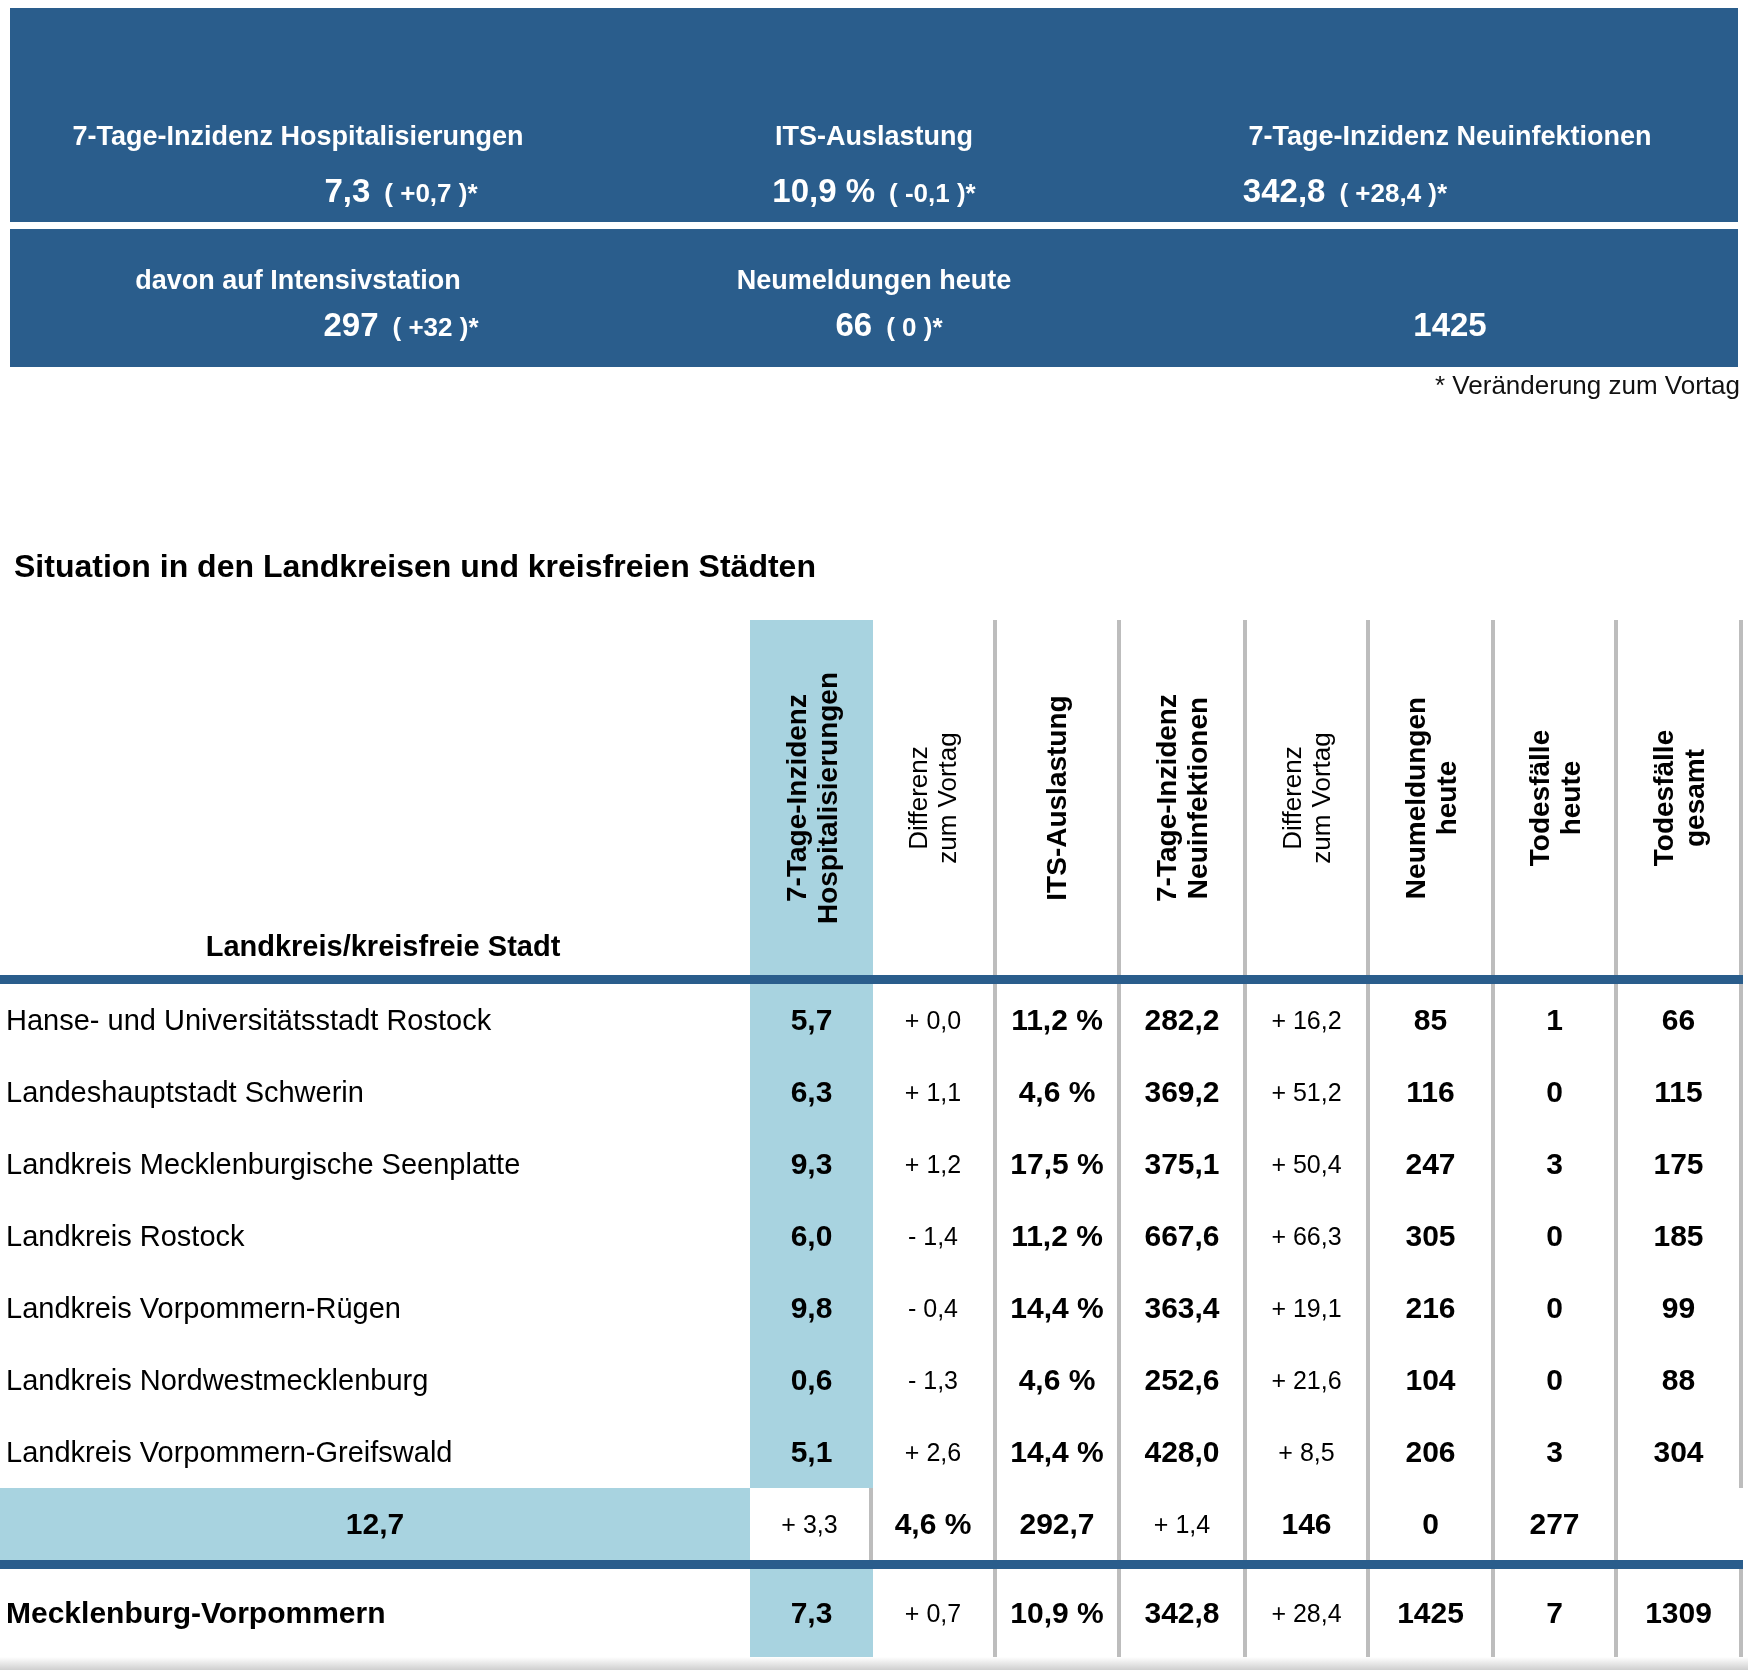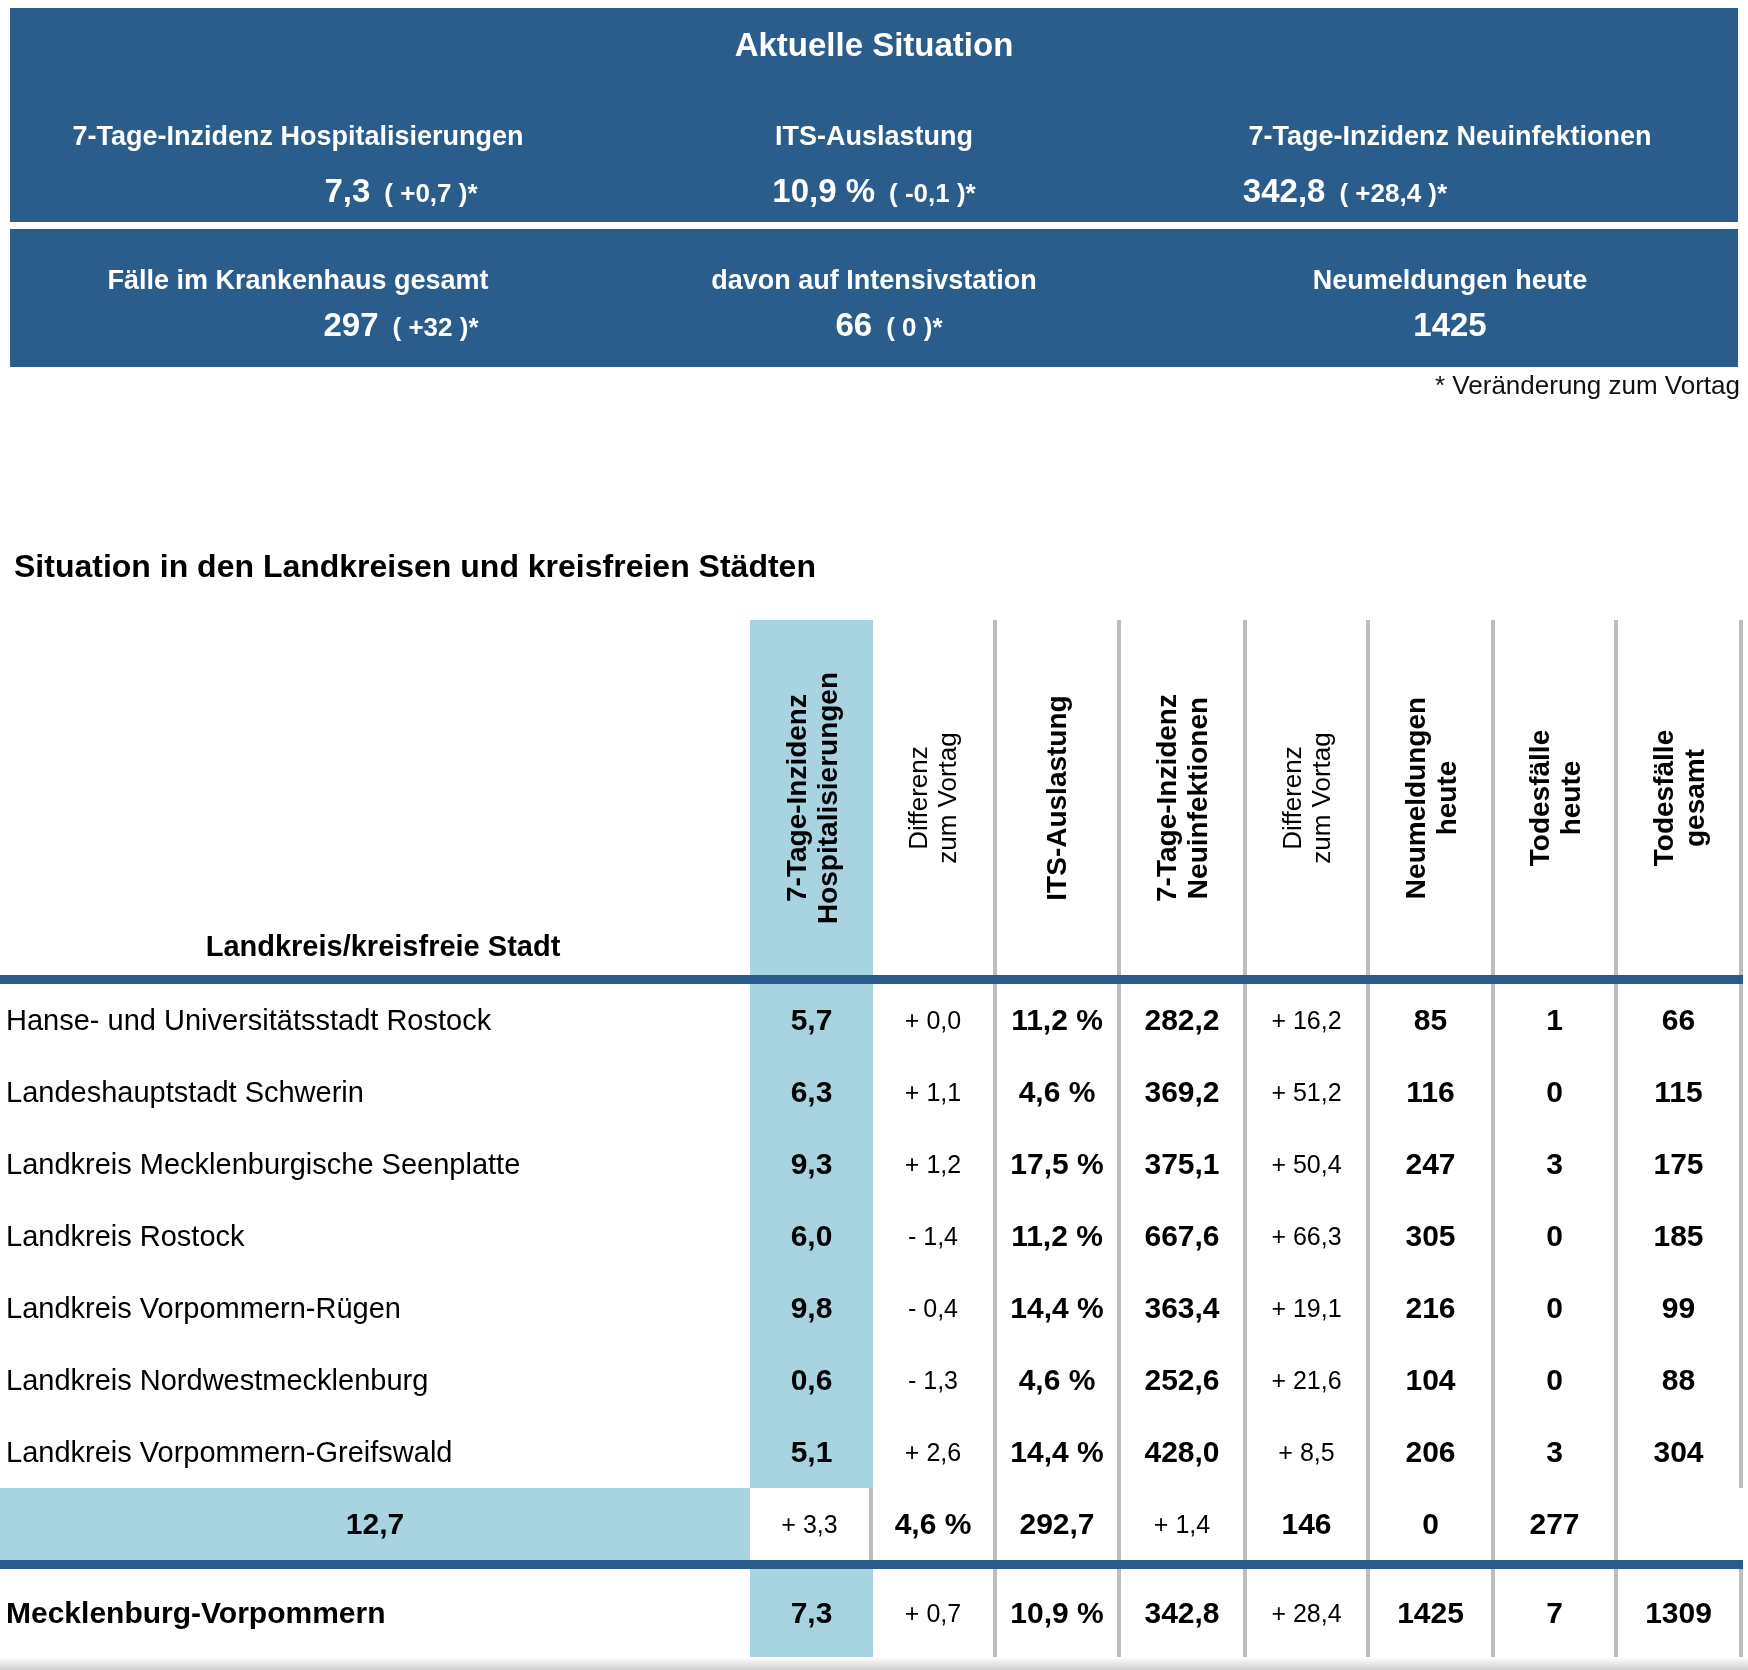--- a/index.html
+++ b/index.html
@@ -73,21 +73,20 @@
   
   #bottom-strip{
     position:absolute;left:0;top:1657px;width:1748px;height:13px;
     background:linear-gradient(to bottom, rgba(255,255,255,0), #cfcfcf);
   }
 </style>
 </head>
 <body>
 
 <div id="hero">
-  <div class="hero-title">Aktuelle Situation</div>
   <div class="hero-row" id="hero-labels-1">
       <div class="mlabel">7-Tage-Inzidenz Hospitalisierungen</div>
       <div class="mlabel">ITS-Auslastung</div>
       <div class="mlabel">7-Tage-Inzidenz Neuinfektionen</div>
     </div>
   <div class="hero-row" id="hero-values-1">
       <div class="vcell" style="transform: translateX(103px);">
         <span class="vbig">7,3</span>
         <span class="vdelta">( +0,7 )*</span>
       </div>
@@ -95,21 +94,20 @@
         <span class="vbig">10,9 %</span>
         <span class="vdelta">( -0,1 )*</span>
       </div>
       <div class="vcell" style="transform: translateX(-105px);">
         <span class="vbig">342,8</span>
         <span class="vdelta">( +28,4 )*</span>
       </div>
     </div>
   <div class="hero-div"></div>
   <div class="hero-row" id="hero-labels-2">
-      <div class="mlabel">Fälle im Krankenhaus gesamt</div>
       <div class="mlabel">davon auf Intensivstation</div>
       <div class="mlabel">Neumeldungen heute</div>
     </div>
   <div class="hero-row" id="hero-values-2">
       <div class="vcell" style="transform: translateX(103px);">
         <span class="vbig">297</span>
         <span class="vdelta">( +32 )*</span>
       </div>
       <div class="vcell" style="transform: translateX(15px);">
         <span class="vbig">66</span>

